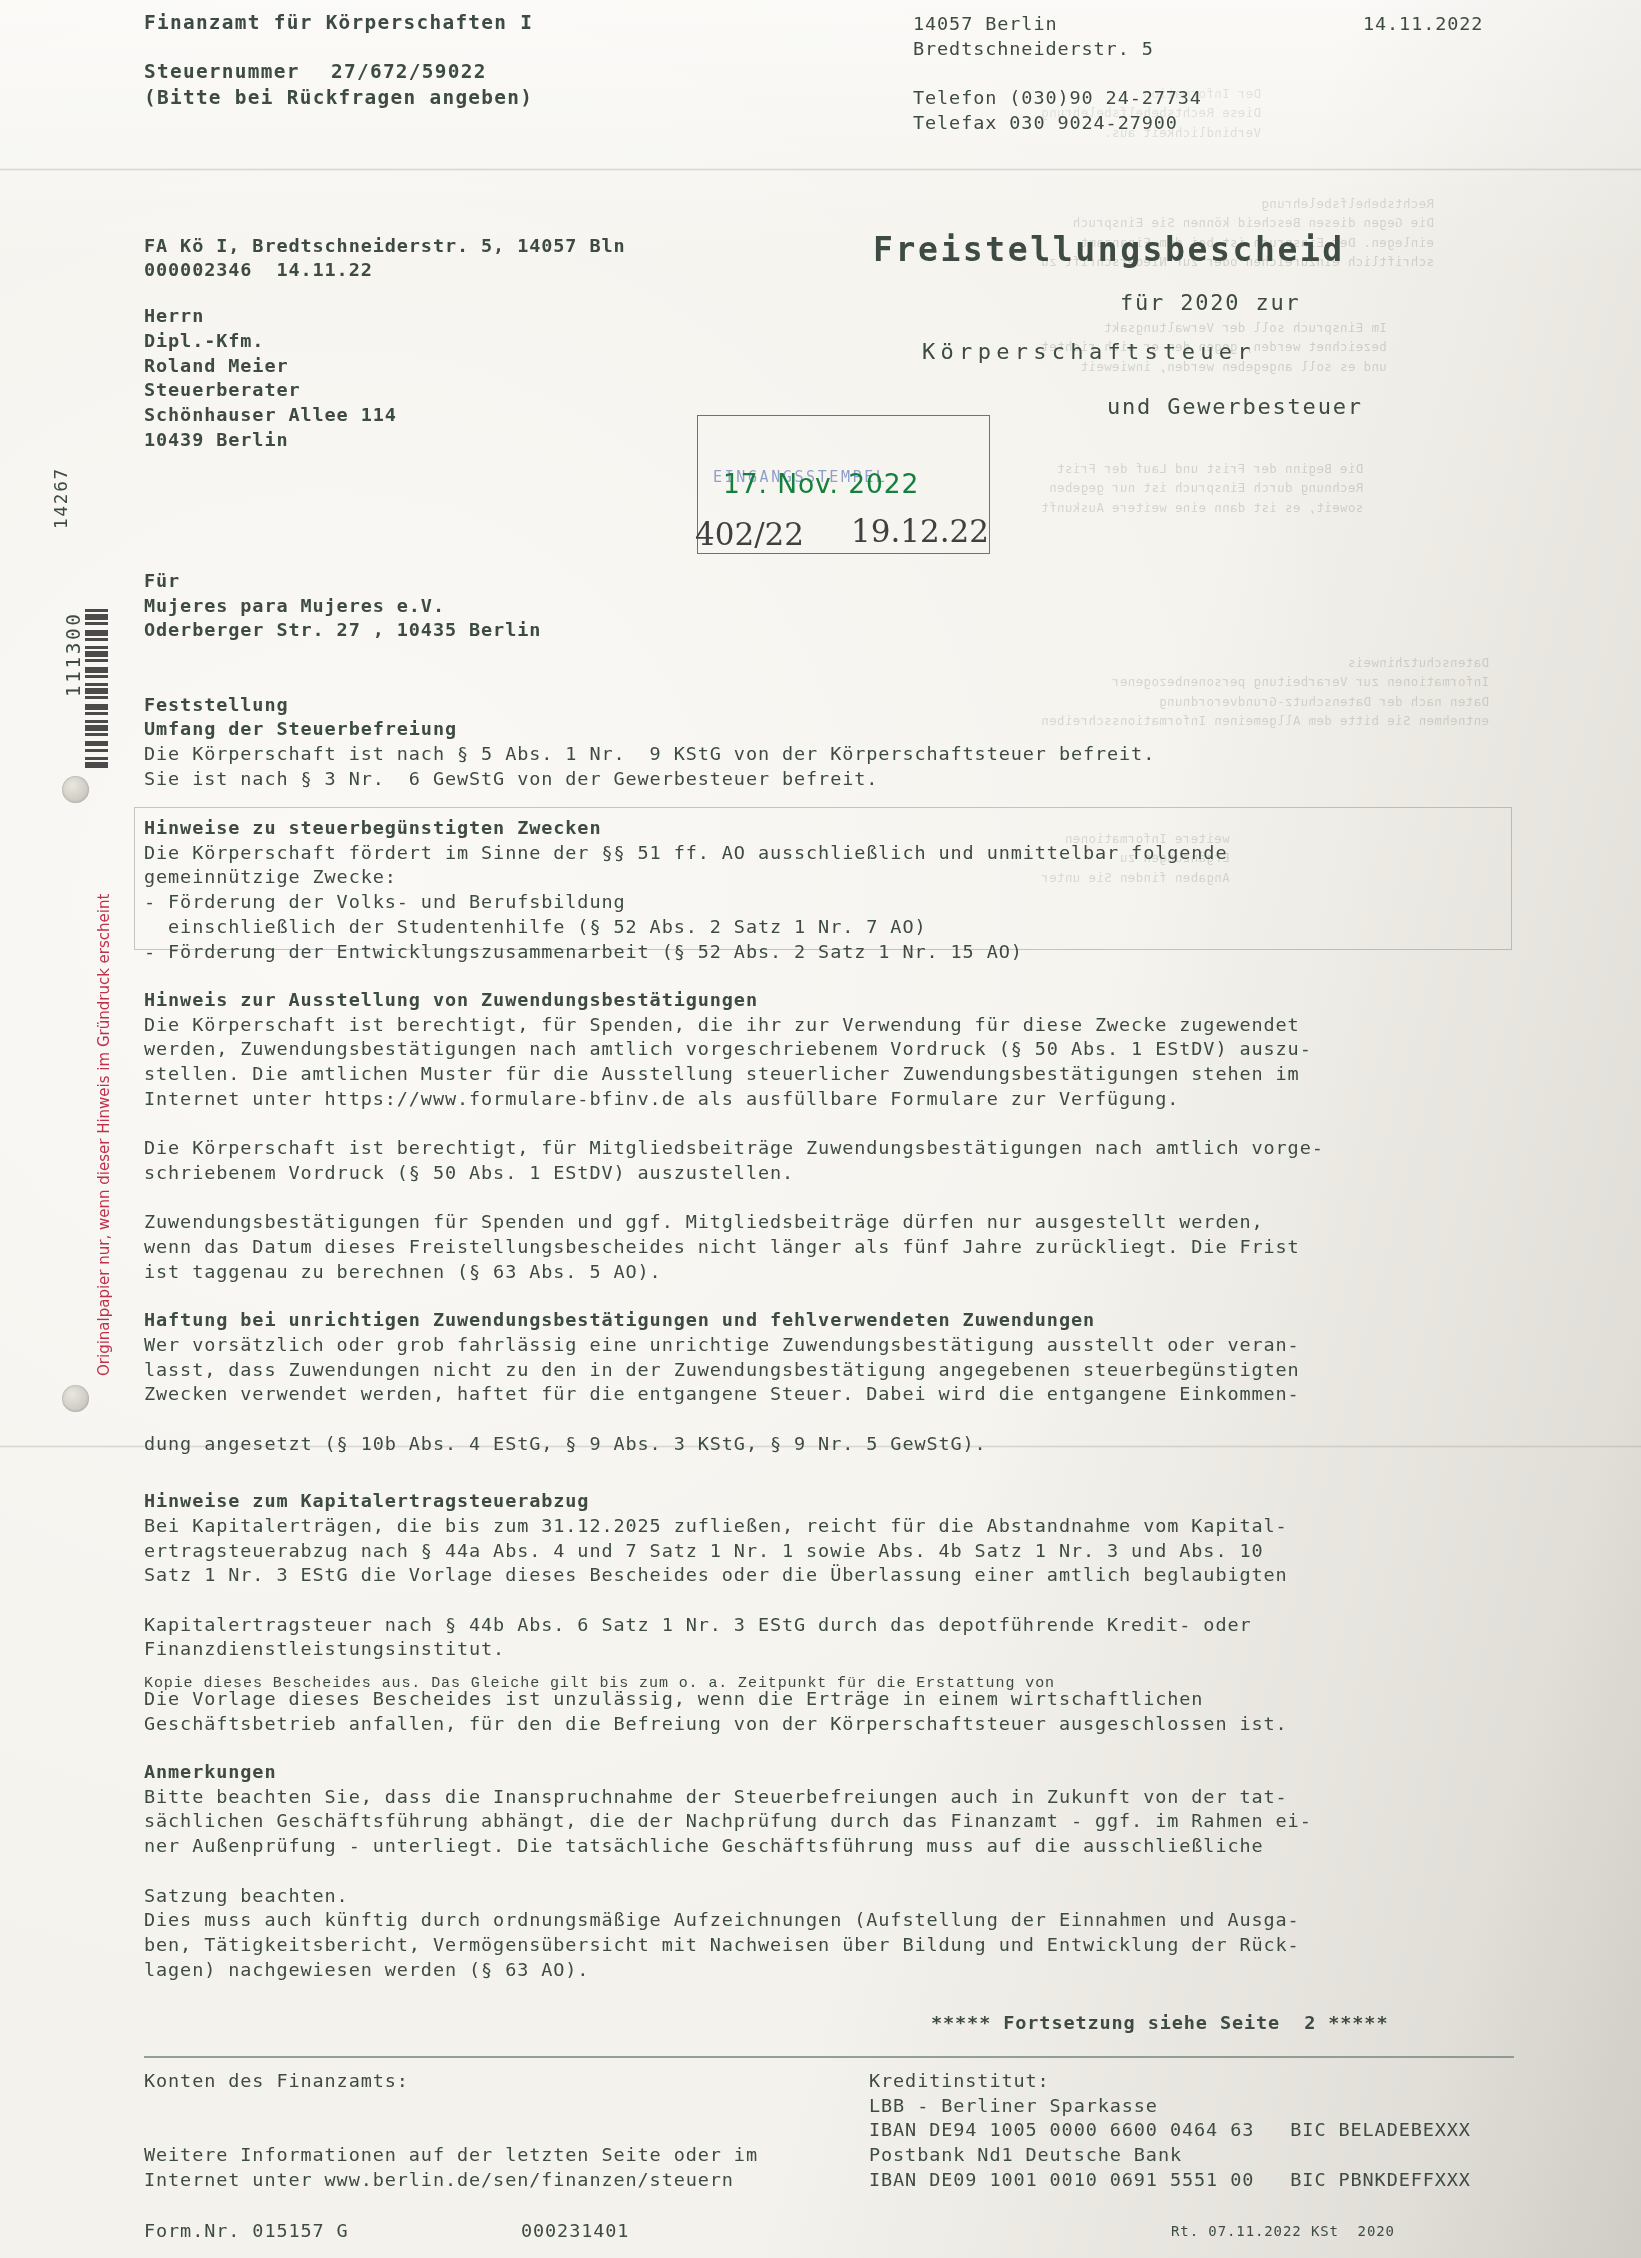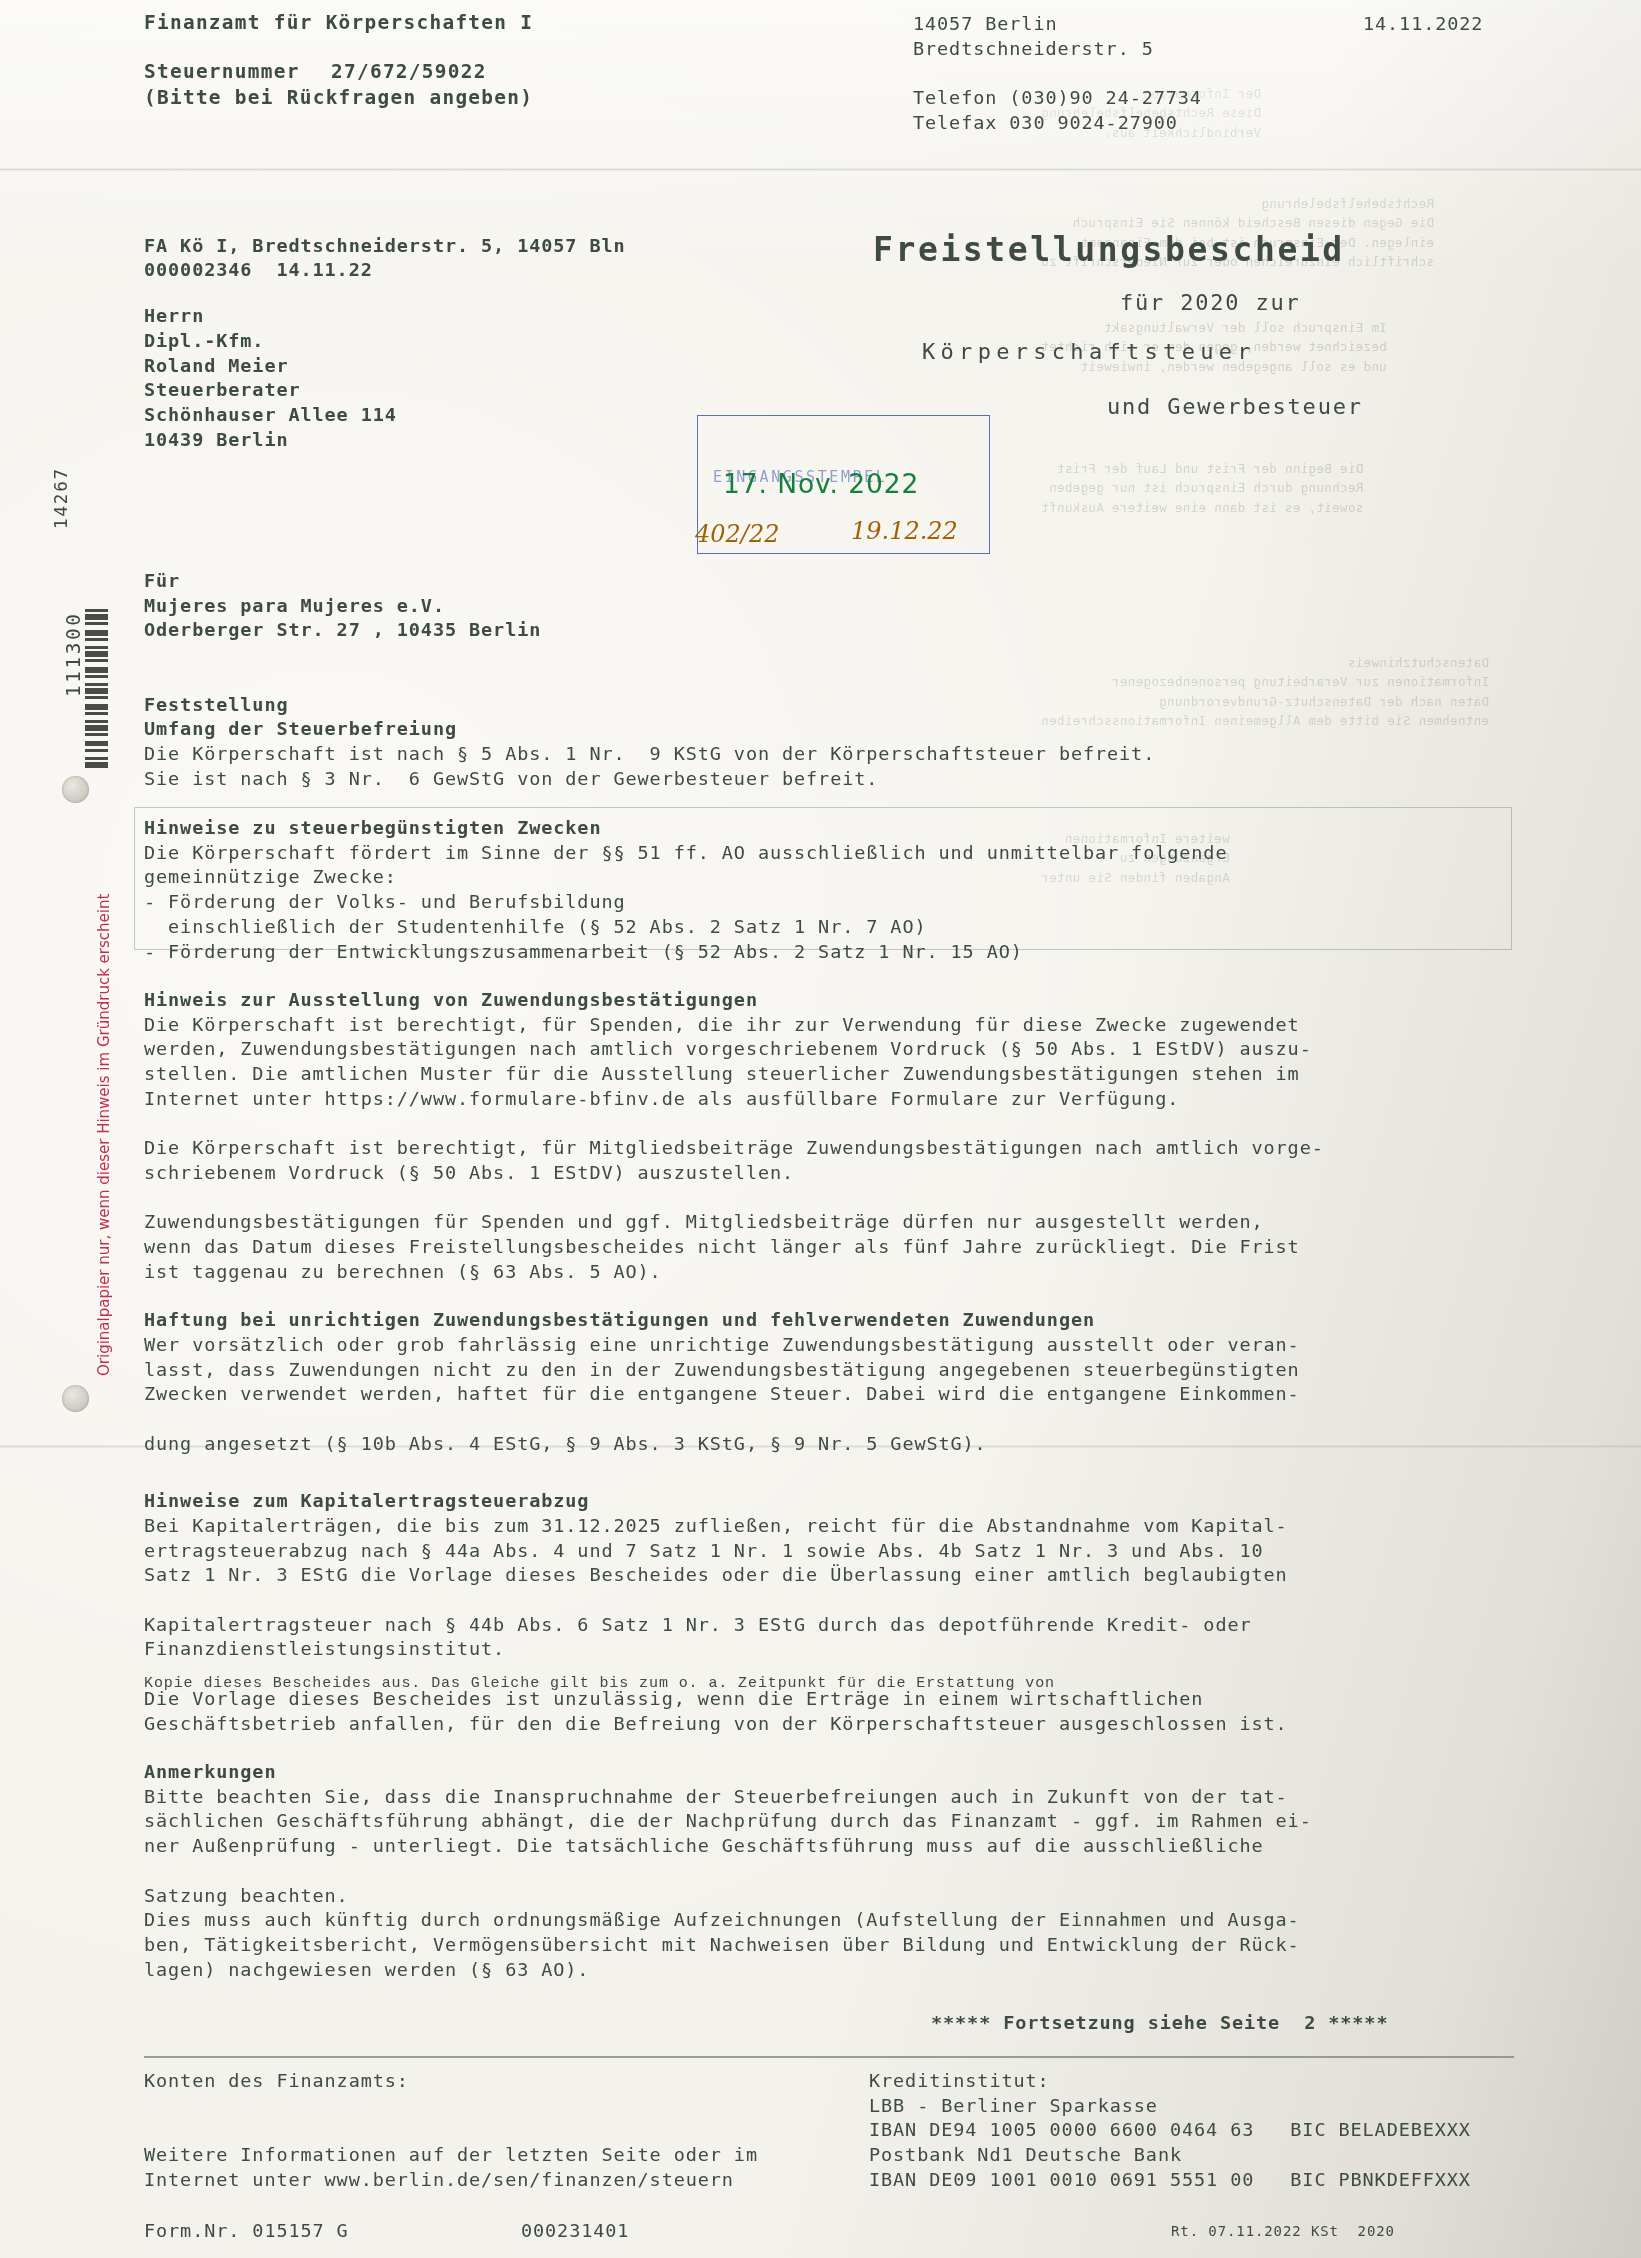--- a/index.html
+++ b/index.html
@@ -104,24 +104,23 @@
   }
   .stamp-date {
     position: absolute;
     color: #15803d;
     font-size: 26.5px;
     letter-spacing: 0.9px;
     font-family: "DejaVu Sans", sans-serif;
   }
   .stamp-hand {
     position: absolute;
-    color: #a16207;
-    font-size: 24px;
+    color: #404040;
+    font-size: 31px;
     font-family: "DejaVu Serif", serif;
-    font-style: italic;
   }
 
   .hr {
     position: absolute;
     height: 1.8px;
     background: #7d8a82;
     opacity: 0.8;
   }
   .boxline {
     position: absolute;

